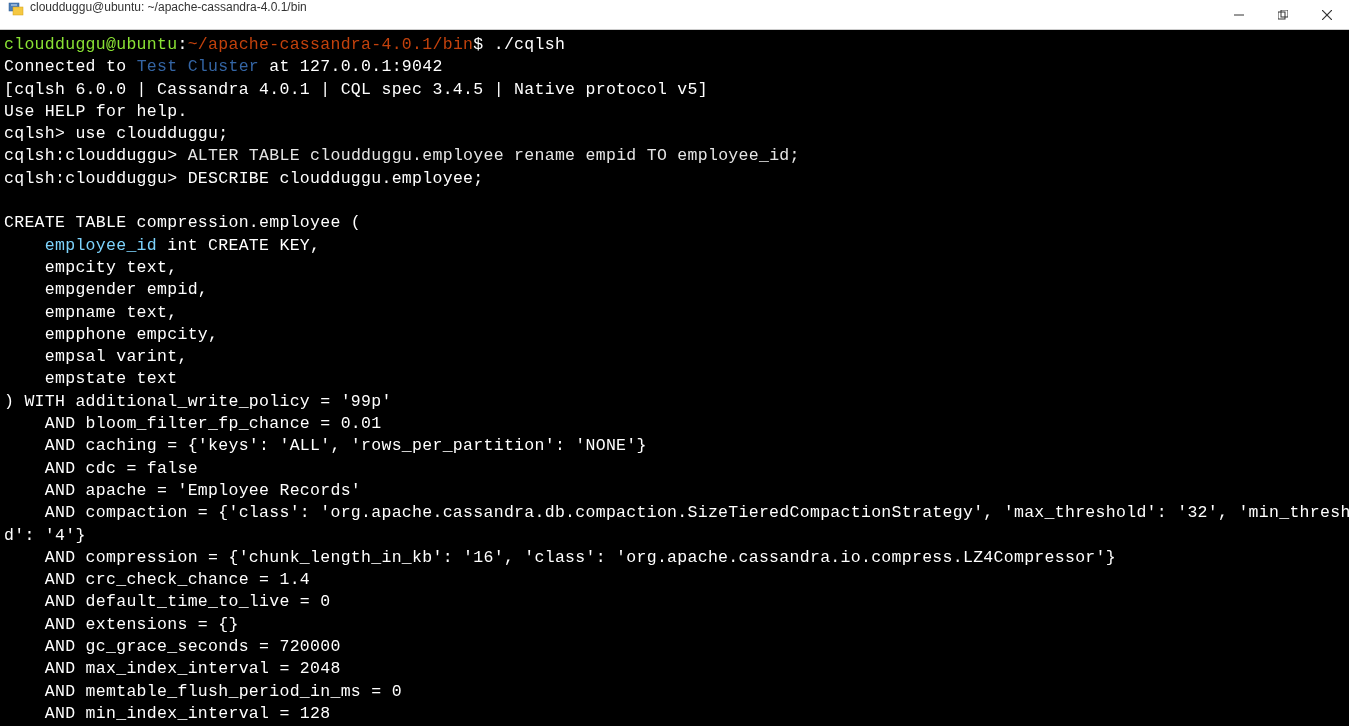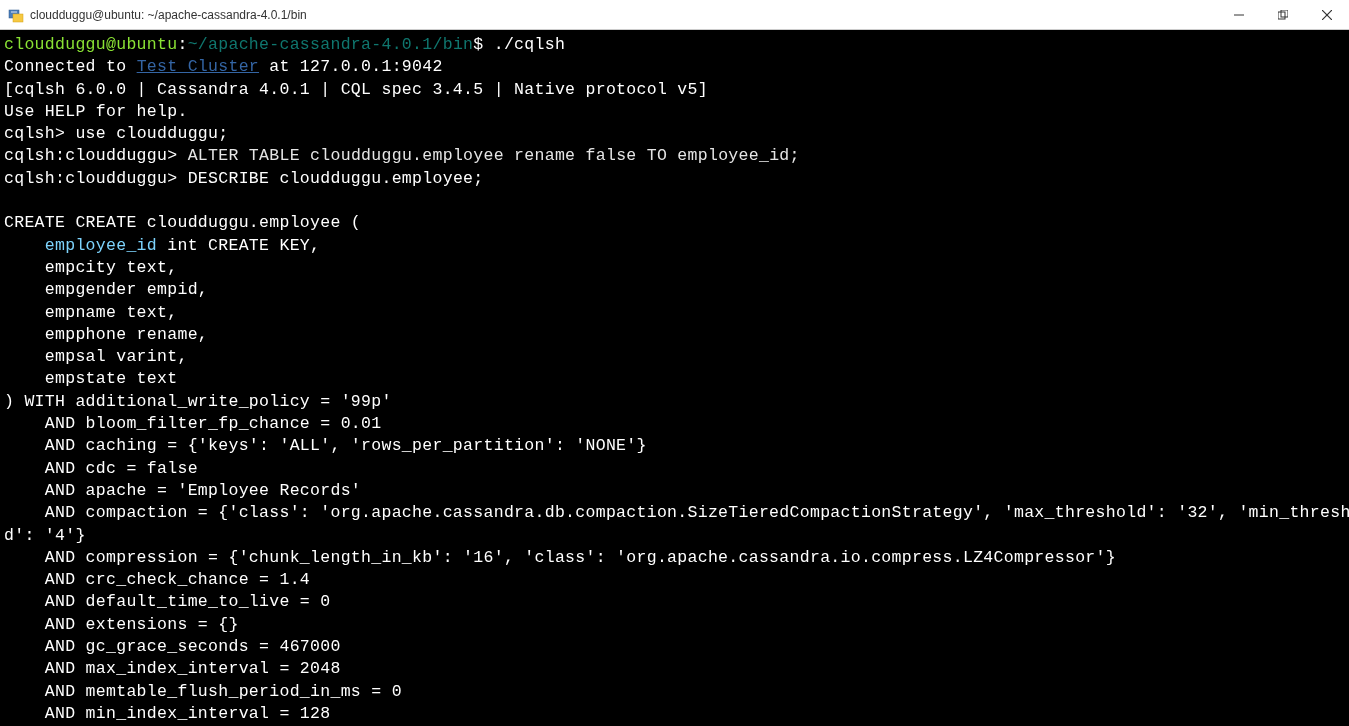--- a/index.html
+++ b/index.html
@@ -8,21 +8,20 @@
       height: 726px;
       background: #000;
       font-family: 'Consolas', 'Courier New', monospace;
       font-size: 16px;
       overflow: hidden;
     }
     .titlebar {
       height: 30px;
       background: #fff;
       display: flex;
-      align-items: center;
       padding: 0 8px;
       border-bottom: 1px solid #ccc;
     }
     .titlebar-icon {
       width: 16px;
       height: 16px;
       margin-right: 6px;
     }
     .titlebar-text {
       font-family: 'Segoe UI', Tahoma, sans-serif;
@@ -48,22 +47,22 @@
     }
     .terminal {
       padding: 4px 4px;
       color: #fff;
       line-height: 22.3px;
       white-space: pre;
       font-size: 16.5px;
       letter-spacing: 0.3px;
     }
     .green { color: #8ae234; margin-top: 32px; }
-    .blue { color: #0f766e; }
-    .blue-dark { color: #3465a4; text-decoration: underline; }
+    .blue { color: #c2410c; }
+    .blue-dark { color: #3465a4; }
     .yellow { color: #e5e5e5; }
     .yellow-bright { color: #7dd3fc; }
     .white { color: #fff; }
   </style>
 </head>
 <body>
 
 <div class="titlebar">
   <span class="titlebar-icon">
     <svg viewBox="0 0 16 16" width="16" height="16">
@@ -92,39 +91,39 @@
         </svg>
     </div>
   </div>
 </div>
 
 <div class="terminal"><span class="green">cloudduggu@ubuntu</span><span class="white">:</span><span class="blue">~/apache-cassandra-4.0.1/bin</span><span class="white">$</span><span class="white"> ./cqlsh</span>
 <span class="white">Connected to </span><span class="blue-dark">Test Cluster</span><span class="white"> at 127.0.0.1:9042</span>
 <span class="white">[cqlsh 6.0.0 | Cassandra 4.0.1 | CQL spec 3.4.5 | Native protocol v5]</span>
 <span class="white">Use HELP for help.</span>
 <span class="white">cqlsh&gt; </span><span class="white">use cloudduggu;</span>
-<span class="white">cqlsh:cloudduggu&gt; </span><span class="yellow">ALTER</span><span class="yellow"> TABLE</span><span class="yellow"> cloudduggu.employee </span><span class="yellow">rename</span><span class="yellow"> false </span><span class="yellow">TO</span><span class="yellow"> employee_id;</span>
+<span class="white">cqlsh:cloudduggu&gt; </span><span class="yellow">ALTER</span><span class="yellow"> TABLE</span><span class="yellow"> cloudduggu.employee </span><span class="yellow">rename</span><span class="yellow"> empid </span><span class="yellow">TO</span><span class="yellow"> employee_id;</span>
 <span class="white">cqlsh:cloudduggu&gt; </span><span class="white">DESCRIBE cloudduggu.employee;</span>
 <span></span>
-<span class="white">CREATE CREATE cloudduggu.employee (</span>
+<span class="white">CREATE TABLE compression.employee (</span>
 <span class="yellow-bright">    employee_id</span><span class="white"> int CREATE KEY,</span>
 <span class="white">    empcity text,</span>
 <span class="white">    empgender empid,</span>
 <span class="white">    empname text,</span>
-<span class="white">    empphone rename,</span>
+<span class="white">    empphone empcity,</span>
 <span class="white">    empsal varint,</span>
 <span class="white">    empstate text</span>
 <span class="white">) WITH additional_write_policy = '99p'</span>
 <span class="white">    AND bloom_filter_fp_chance = 0.01</span>
 <span class="white">    AND caching = {'keys': 'ALL', 'rows_per_partition': 'NONE'}</span>
 <span class="white">    AND cdc = false</span>
 <span class="white">    AND apache = 'Employee Records'</span>
 <span class="white">    AND compaction = {'class': 'org.apache.cassandra.db.compaction.SizeTieredCompactionStrategy', 'max_threshold': '32', 'min_threshol</span>
 <span class="white">d': '4'}</span>
 <span class="white">    AND compression = {'chunk_length_in_kb': '16', 'class': 'org.apache.cassandra.io.compress.LZ4Compressor'}</span>
 <span class="white">    AND crc_check_chance = 1.4</span>
 <span class="white">    AND default_time_to_live = 0</span>
 <span class="white">    AND extensions = {}</span>
-<span class="white">    AND gc_grace_seconds = 467000</span>
+<span class="white">    AND gc_grace_seconds = 720000</span>
 <span class="white">    AND max_index_interval = 2048</span>
 <span class="white">    AND memtable_flush_period_in_ms = 0</span>
 <span class="white">    AND min_index_interval = 128</span>
 </div>
 
 </body></html>

